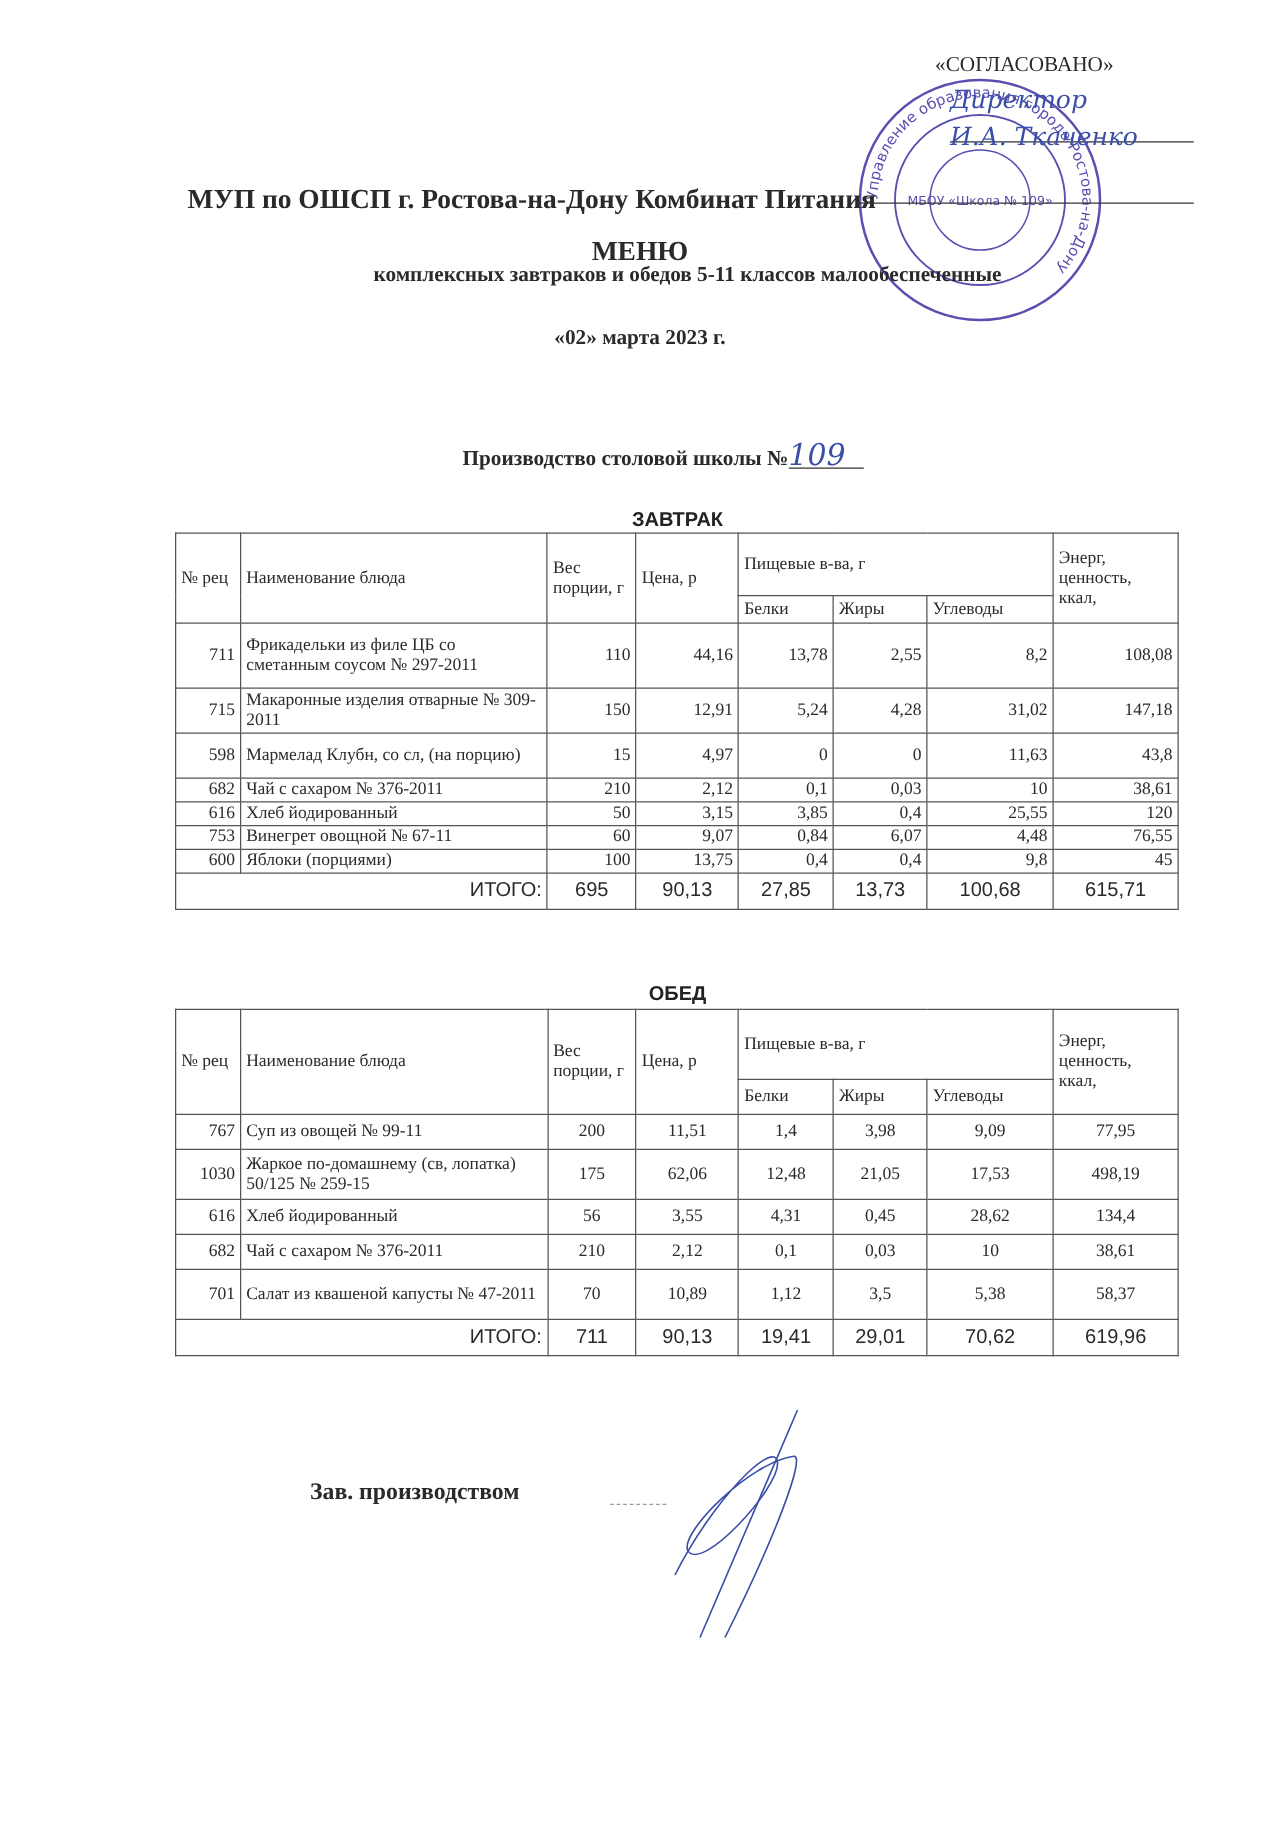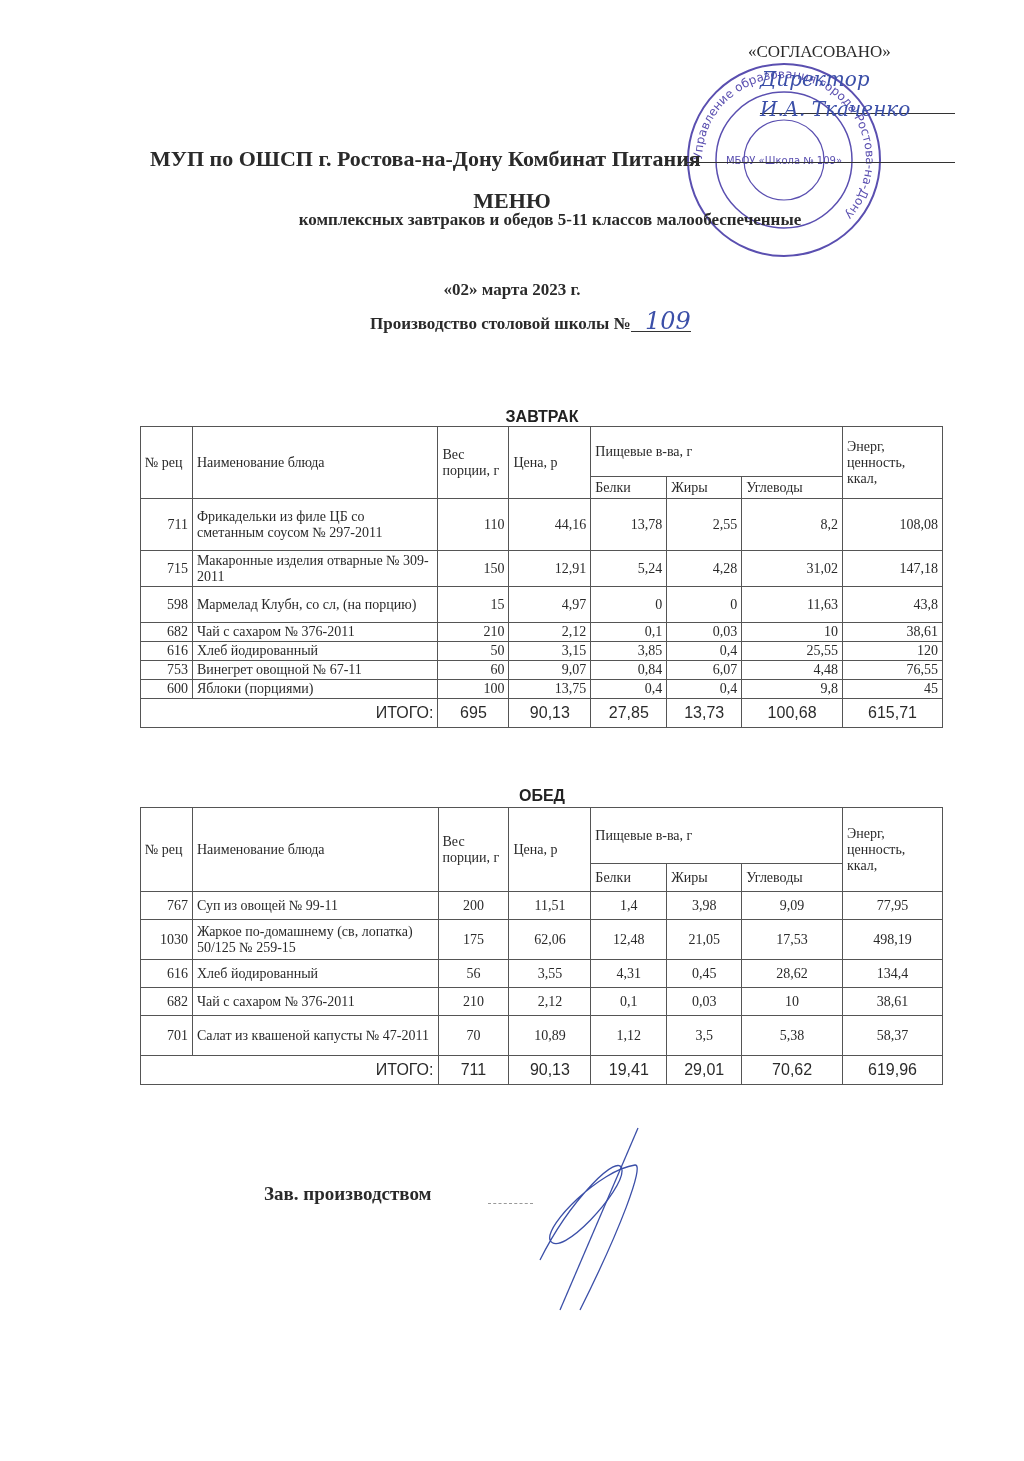--- a/index.html
+++ b/index.html
@@ -5,35 +5,35 @@
   html, body { margin:0; padding:0; background:#ffffff; }
   body { width:1024px; height:1461px; position:relative; overflow:hidden;
          font-family:"Liberation Serif", serif; color:#2a2a2a; }
   .abs { position:absolute; }
   .agreed { left:748px; top:42px; font-size:17px; }
   .org { left:150px; top:146px; font-size:22px; font-weight:bold; }
   .org-line { left:685px; top:162px; width:270px; border-bottom:1px solid #333; }
   .sign-line1 { left:760px; top:113px; width:195px; border-bottom:1px solid #333; }
   .menu-title { left:0; width:1024px; top:188px; text-align:center; font-size:22px; font-weight:bold; }
   .menu-sub { left:0; width:1100px; top:210px; text-align:center; font-size:17px; font-weight:bold; }
-  .date { left:0; width:1024px; top:280px; text-align:center; font-size:17px; font-weight:bold; }
+  .date { left:0; width:1024px; top:260px; text-align:center; font-size:17px; font-weight:bold; }
   .prod { left:370px; top:311px; font-size:17px; font-weight:bold; }
   .prod-num { display:inline-block; width:60px; border-bottom:1px solid #333; color:#3b4fa8;
-              font-family:"DejaVu Serif", serif; font-style:italic; font-weight:normal; font-size:24px; line-height:20px; text-align:right; }
+              font-family:"DejaVu Serif", serif; font-style:italic; font-weight:normal; font-size:24px; line-height:20px; text-align:left;margin-top:43px; }
   .section-title { left:0; width:1084px; text-align:center; font-family:"Liberation Sans", sans-serif;
                    font-weight:bold; font-size:16px; color:#222; }
   table.menu { position:absolute; left:140px; border-collapse:collapse; width:803px; font-size:14px; }
   table.menu td, table.menu th { border:1px solid #555; padding:1px 4px; line-height:16px; font-weight:normal; vertical-align:middle; }
   table.menu th { text-align:left; }
   .num { text-align:right; }
   .ctr { text-align:center; }
   .total td { font-family:"Liberation Sans", sans-serif; font-weight:bold; font-size:16px; height:26px; }
   .c1{width:43px}.c2{width:237px}.c3{width:62px}.c4{width:73px}.c5{width:67px}.c6{width:66px}.c7{width:92px}.c8{width:91px}
   .stamp { left:684px; top:60px; }
-  .sig-label { left:264px; top:1183px; font-size:19px; font-weight:bold; }
+  .sig-label { left:248px; top:1183px; font-size:19px; font-weight:bold; }
   .sig-line { left:488px; top:1203px; width:45px; border-bottom:1px dashed #999; }
   .signature { left:520px; top:1120px; }
 </style>
 </head>
 <body>
 
 <div class="abs agreed">«СОГЛАСОВАНО»</div>
 <div class="abs sign-line1"></div>
 
 <div class="abs stamp">

